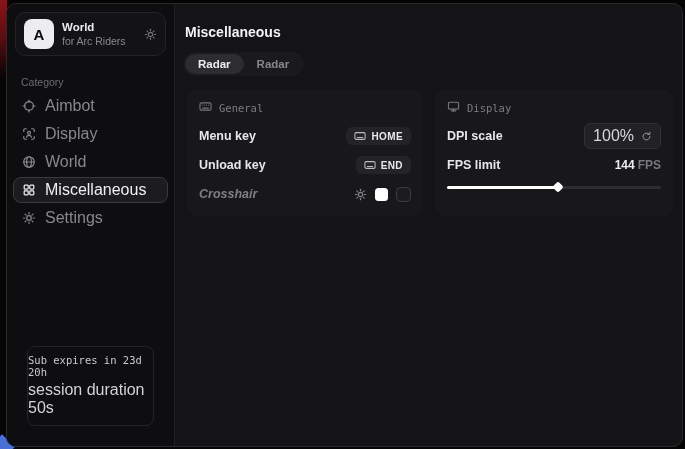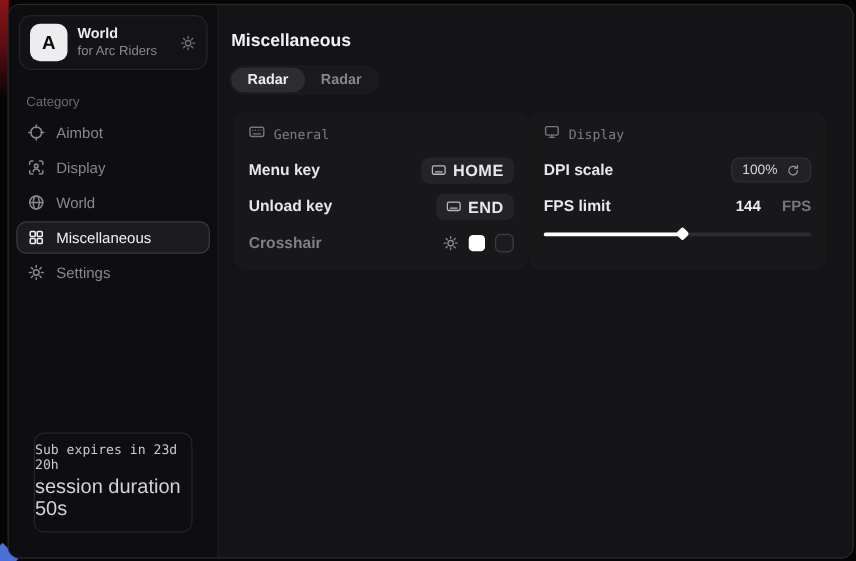--- a/index.html
+++ b/index.html
@@ -26,69 +26,69 @@
   .profile-text { flex:1; line-height:1.25; }
   .profile-name { font-size:11.5px; font-weight:bold; color:#ececf0; }
   .profile-sub  { font-size:10.5px; color:#88888e; }
   .profile-gear { color:#6f6f75; display:flex; }
 
   .category { margin:12px 0 4px 14px; font-size:10.5px; color:#6b6b71; }
 
   .nav { display:flex; flex-direction:column; }
   .nav-item { display:flex; align-items:center; gap:9px; height:26px; margin:1px 6px;
               padding:0 8px; border:1px solid transparent; border-radius:8px;
-              color:#87878d; font-size:12px; cursor:default; }
+              color:#87878d; font-size:16px; cursor:default; }
   .nav-item .ic { display:flex; }
   .nav-item.active { background:#1c1c1f; border-color:#3a3a3e; color:#f0f0f2; }
 
   .spacer { flex:1; }
 
   .status-box { margin:20px; border:1px solid #242427; border-radius:8px; padding:7px 0 8px; }
   .status-line1 { font-family:"DejaVu Sans Mono", monospace; font-size:10.5px; color:#c9c9ce; }
   .status-line2 { margin-top:3px; font-size:16px; font-weight:normal; color:#d2d2d7; }
 
   
   .main { flex:1; padding:12px 8px 0 8px; }
   .page-title { font-size:14px; font-weight:bold; color:#f2f2f5; margin:8px 0 0 2px; }
 
   .tabbar { display:inline-flex; background:#1a1a1d; border-radius:999px; padding:2px; margin:12px 0 0 0; }
   .tab { padding:4px 13px; border-radius:999px; font-size:11.5px; font-weight:600; color:#86868c; cursor:default; }
   .tab.active { background:#2d2d31; color:#ededf0; }
 
-  .cards { display:flex; gap:0; margin:13px 0 0 4px; }
+  .cards { display:flex; gap:12px; margin:13px 0 0 4px; }
   .card { background:#18181b; border-radius:10px; padding:10px 12px 12px; }
   .card.general { width:236px; }
   .card.display { width:238px; }
 
   .card-head { display:flex; align-items:center; gap:7px; color:#76767c; }
   .card-title { font-family:"DejaVu Sans Mono", monospace; font-size:10.5px; color:#7c7c83; }
 
   .row { display:flex; align-items:center; justify-content:space-between; margin-top:9px; height:20px; }
   .row-label { font-size:12.5px; font-weight:600; color:#e7e7eb; }
-  .row-label.dim { color:#7f7f86; }
+  .row-label.dim { color:#7f7f86;font-style:italic; }
 
   .keybtn { display:flex; align-items:center; gap:5px; background:#242428; border-radius:6px;
             padding:3px 8px; color:#e8e8ec; cursor:default; }
   .keybtn .kb { color:#b9b9bf; display:flex; }
-  .keybtn span { font-size:13px; font-weight:bold; letter-spacing:.4px; }
+  .keybtn span { font-size:10px; font-weight:bold; letter-spacing:.4px; }
 
   .cross-controls { display:flex; align-items:center; gap:8px; }
   .gear-btn { color:#85858c; display:flex; cursor:pointer; }
   .swatch { width:13px; height:13px; border-radius:3.5px; background:#ffffff; cursor:pointer; }
   .checkbox { width:15px; height:15px; border-radius:4.5px; border:1.5px solid #3d3d42;
               background:#1c1c1f; cursor:pointer; }
 
   .dpi-pill { display:flex; align-items:center; gap:7px; background:#222226;
               border:1px solid #303035; border-radius:6px; padding:3px 8px; cursor:default; }
-  .dpi-value { font-size:11px; color:#d6d6db; }
+  .dpi-value { font-size:16px; color:#d6d6db; }
   .dpi-pill .rf { color:#9a9aa1; display:flex; cursor:pointer; }
 
   .fps-value { font-size:12px; }
   .fps-num { font-weight:bold; color:#ededf1; }
-  .fps-unit { font-weight:600; color:#77777e; margin-left:17px; }
+  .fps-unit { font-weight:600; color:#77777e; margin-left:3px; }
 
   .slider { position:relative; height:10px; margin-top:7px; cursor:pointer; }
   .slider-track { position:absolute; left:0; right:0; top:4px; height:3px; border-radius:2px; background:#2d2d31; }
   .slider-fill  { position:absolute; left:0; top:4px; height:3px; border-radius:2px; background:#ffffff; }
   .slider-thumb { position:absolute; top:1px; width:8px; height:8px; background:#ffffff;
                   transform:translateX(-4px) rotate(45deg); border-radius:2px; }
 
   svg { stroke:currentColor; fill:none; stroke-width:1.4; stroke-linecap:round; stroke-linejoin:round; }
 </style>
 </head>

